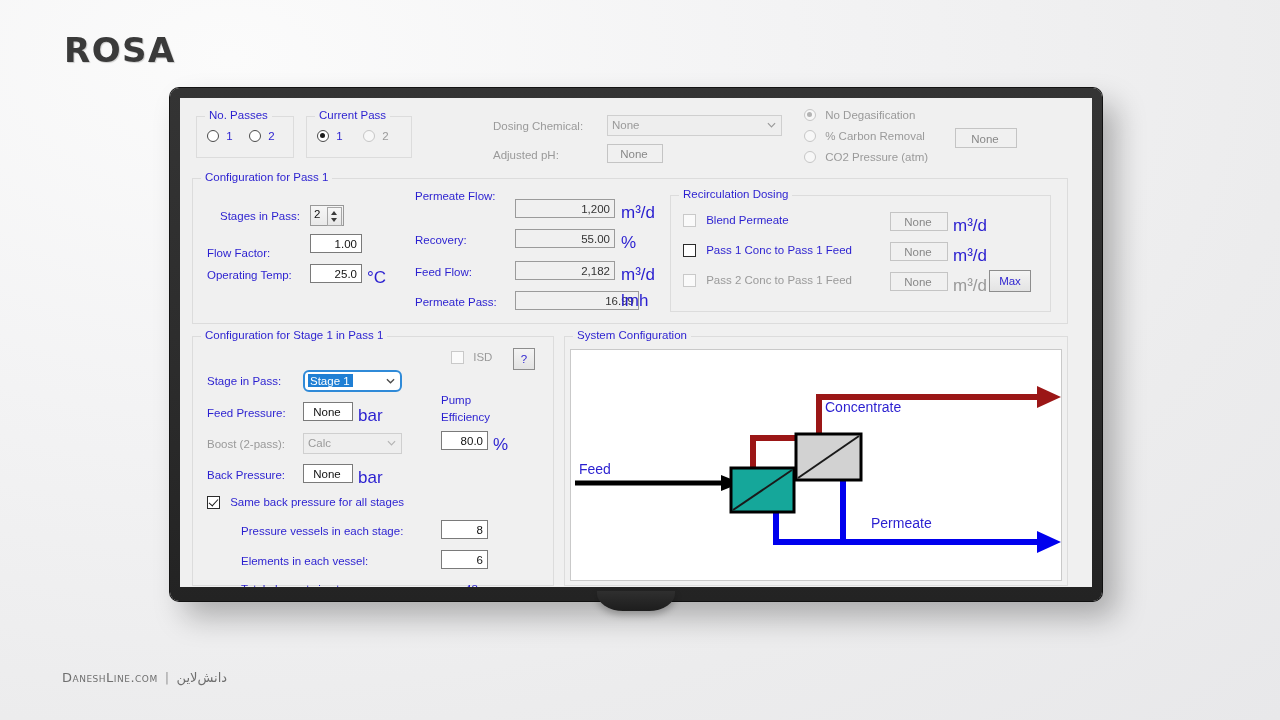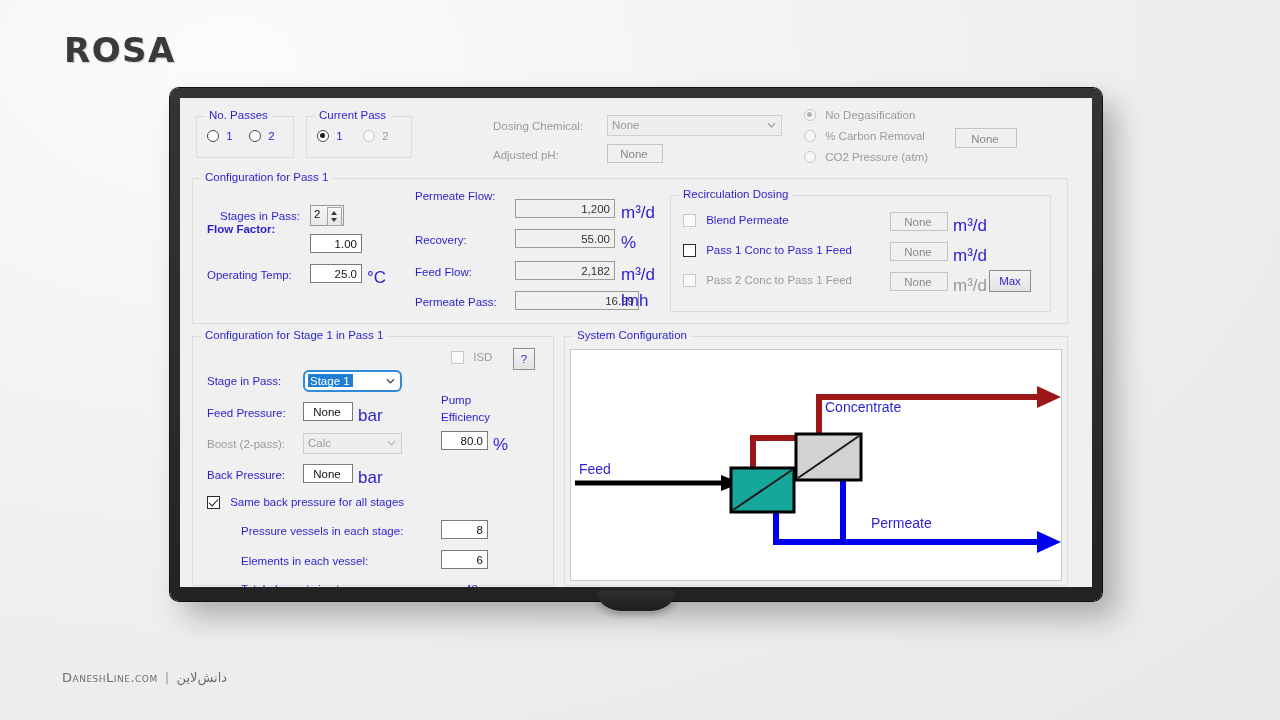--- a/index.html
+++ b/index.html
@@ -187,21 +187,21 @@
 
         <span class="abs lbl" style="left:27px;top:31px;">Stages in Pass:</span>
         <div class="abs spin" style="left:117px;top:26px;">
           <span class="val">2</span>
           <span class="btns">
             <i class="tri up"></i>
             <i class="tri dn"></i>
           </span>
         </div>
 
-        <span class="abs lbl" style="left:14px;top:44px;font-weight:bold;">Flow Factor:</span>
+        <span class="abs lbl" style="left:14px;top:68px;">Flow Factor:</span>
         <div class="abs box" style="left:117px;top:55px;width:52px;">1.00</div>
 
         <span class="abs lbl" style="left:14px;top:90px;">Operating Temp:</span>
         <div class="abs box" style="left:117px;top:85px;width:52px;">25.0</div>
         <span class="abs unit" style="left:174px;top:89px;">°C</span>
 
         <span class="abs lbl" style="left:222px;top:11px;">Permeate Flow:</span>
         <div class="abs box ro" style="left:322px;top:20px;width:100px;">1,200</div>
         <span class="abs unit" style="left:428px;top:24px;">m³/d</span>
 

